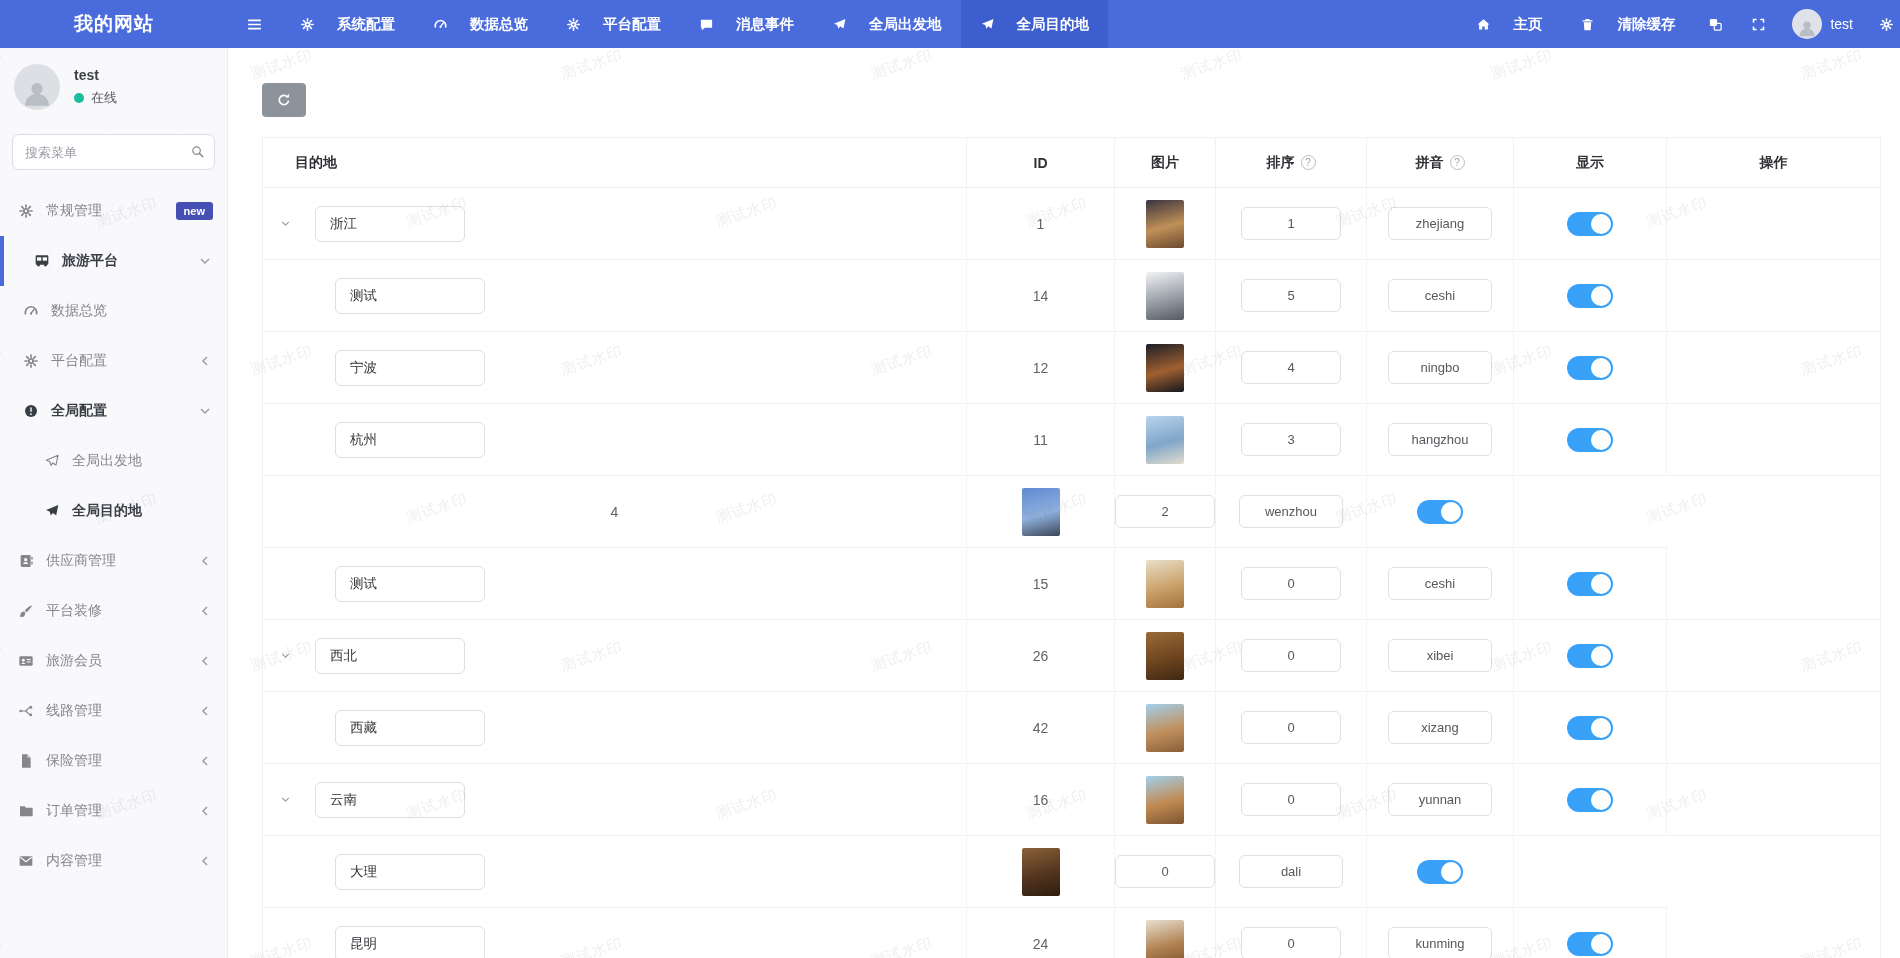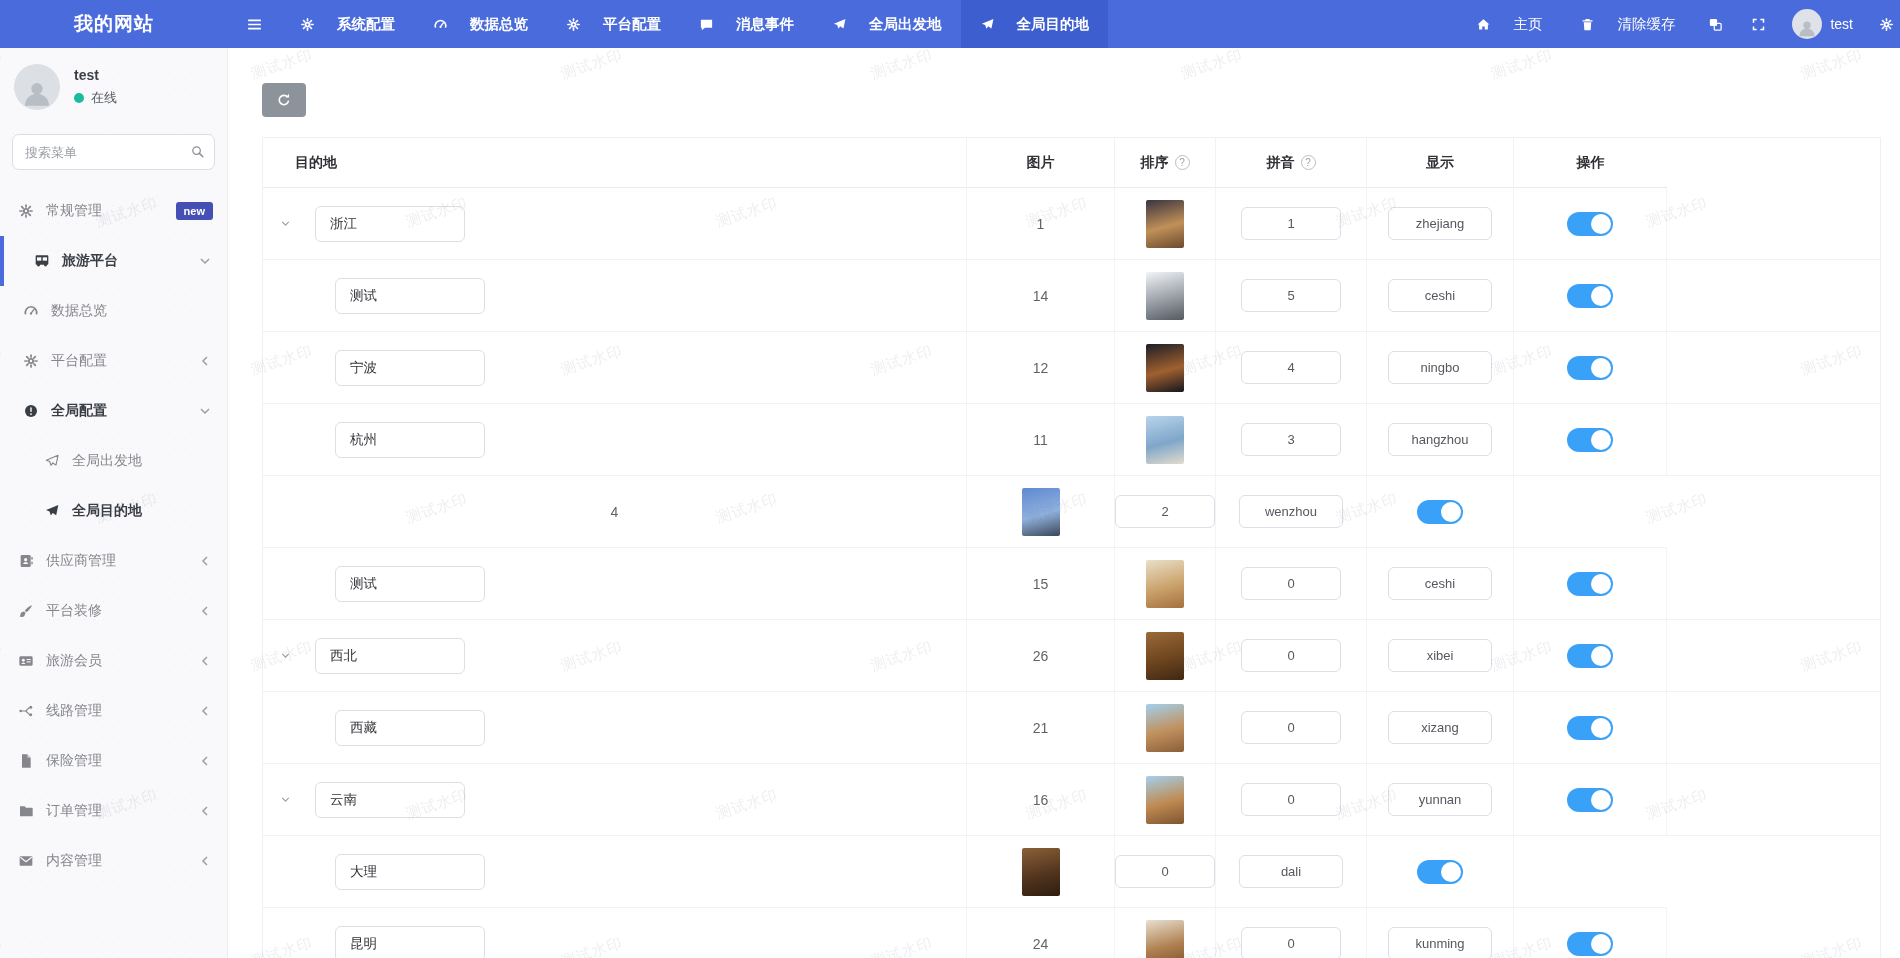--- a/index.html
+++ b/index.html
@@ -8,21 +8,21 @@
 
   
   .navbar { position:absolute; top:0; left:0; width:1900px; height:48px; background:#4a6bdb; display:flex; align-items:stretch; color:#fff; z-index:10; }
   .brand { width:228px; display:flex; align-items:center; justify-content:center; font-size:19px; font-weight:bold; letter-spacing:1px;text-align:right; }
   .nav-left { display:flex; align-items:stretch; flex:1; }
   .burger { display:flex; align-items:center; padding:0 18px; font-size:17px; cursor:pointer; }
   .nav-item { display:flex; align-items:center; gap:22px; padding:0 19px; font-size:14.5px; font-weight:bold; cursor:pointer; }
   .nav-item .icon { font-size:15px; }
   .nav-item.active { background:#3d5ecf; }
   .nav-right { display:flex; align-items:stretch; margin-left:auto; }
-  .nav-right .nav-item { font-weight:normal; }
+  .nav-right .nav-item { font-weight:bold; }
   .nav-right .icon-only { padding:0 14px; }
   .nav-user { display:flex; align-items:center; gap:8px; padding:0 12px; font-size:14px; }
   .nav-avatar { width:30px; height:30px; border-radius:50%; background:#dfe2e8; overflow:hidden; display:flex; align-items:flex-end; justify-content:center; }
   .nav-avatar svg { width:22px; height:22px; }
   .nav-gear { margin-right:-8px; }
 
   
   .sidebar { position:absolute; top:48px; left:0; width:228px; bottom:0; background:#f9f9fb; background-image:radial-gradient(#ededf2 0.8px, transparent 0.8px); background-size:9px 9px; border-right:1px solid #eceef2; z-index:5; }
   .user-panel { display:flex; align-items:center; gap:14px; padding:16px 14px 14px 14px; }
   .sb-avatar { width:46px; height:46px; border-radius:50%; background:#dcdfe4; overflow:hidden; display:flex; align-items:flex-end; justify-content:center; }
@@ -460,20 +460,23 @@
           <path fill="currentColor" d="M19.6 2.8v5.4h-5.4z"></path>
         </svg>
       </span>
     </button>
   <div class="table">
     <div class="thead" id="table-head">
         <div class="hcell">
           <span>目的地</span>
         </div>
         <div class="hcell">
+          <span>ID</span>
+        </div>
+        <div class="hcell">
           <span>图片</span>
         </div>
         <div class="hcell">
           <span>排序</span>
           <span class="qmark">?</span>
         </div>
         <div class="hcell">
           <span>拼音</span>
           <span class="qmark">?</span>
         </div>
@@ -641,21 +644,21 @@
               <div class="knob"></div>
             </div>
           </div>
     <div class="cell c-ops"></div>
   </div>
         <div class="trow">
     <div class="cell c-dest child">
 
       <input class="name-input" value="西藏" style="">
     </div>
-    <div class="cell c-id">21</div>
+    <div class="cell c-id">42</div>
     <div class="cell c-img">
             <div class="thumb" style="background: linear-gradient(165deg, rgb(163, 208, 236) 0%, rgb(193, 144, 94) 55%, rgb(138, 95, 56) 100%);"></div>
           </div>
     <div class="cell c-sort">
             <input class="num-input" value="0" style="">
           </div>
     <div class="cell c-pin">
             <input class="num-input pin-input" value="xizang" style="">
           </div>
     <div class="cell c-show">

